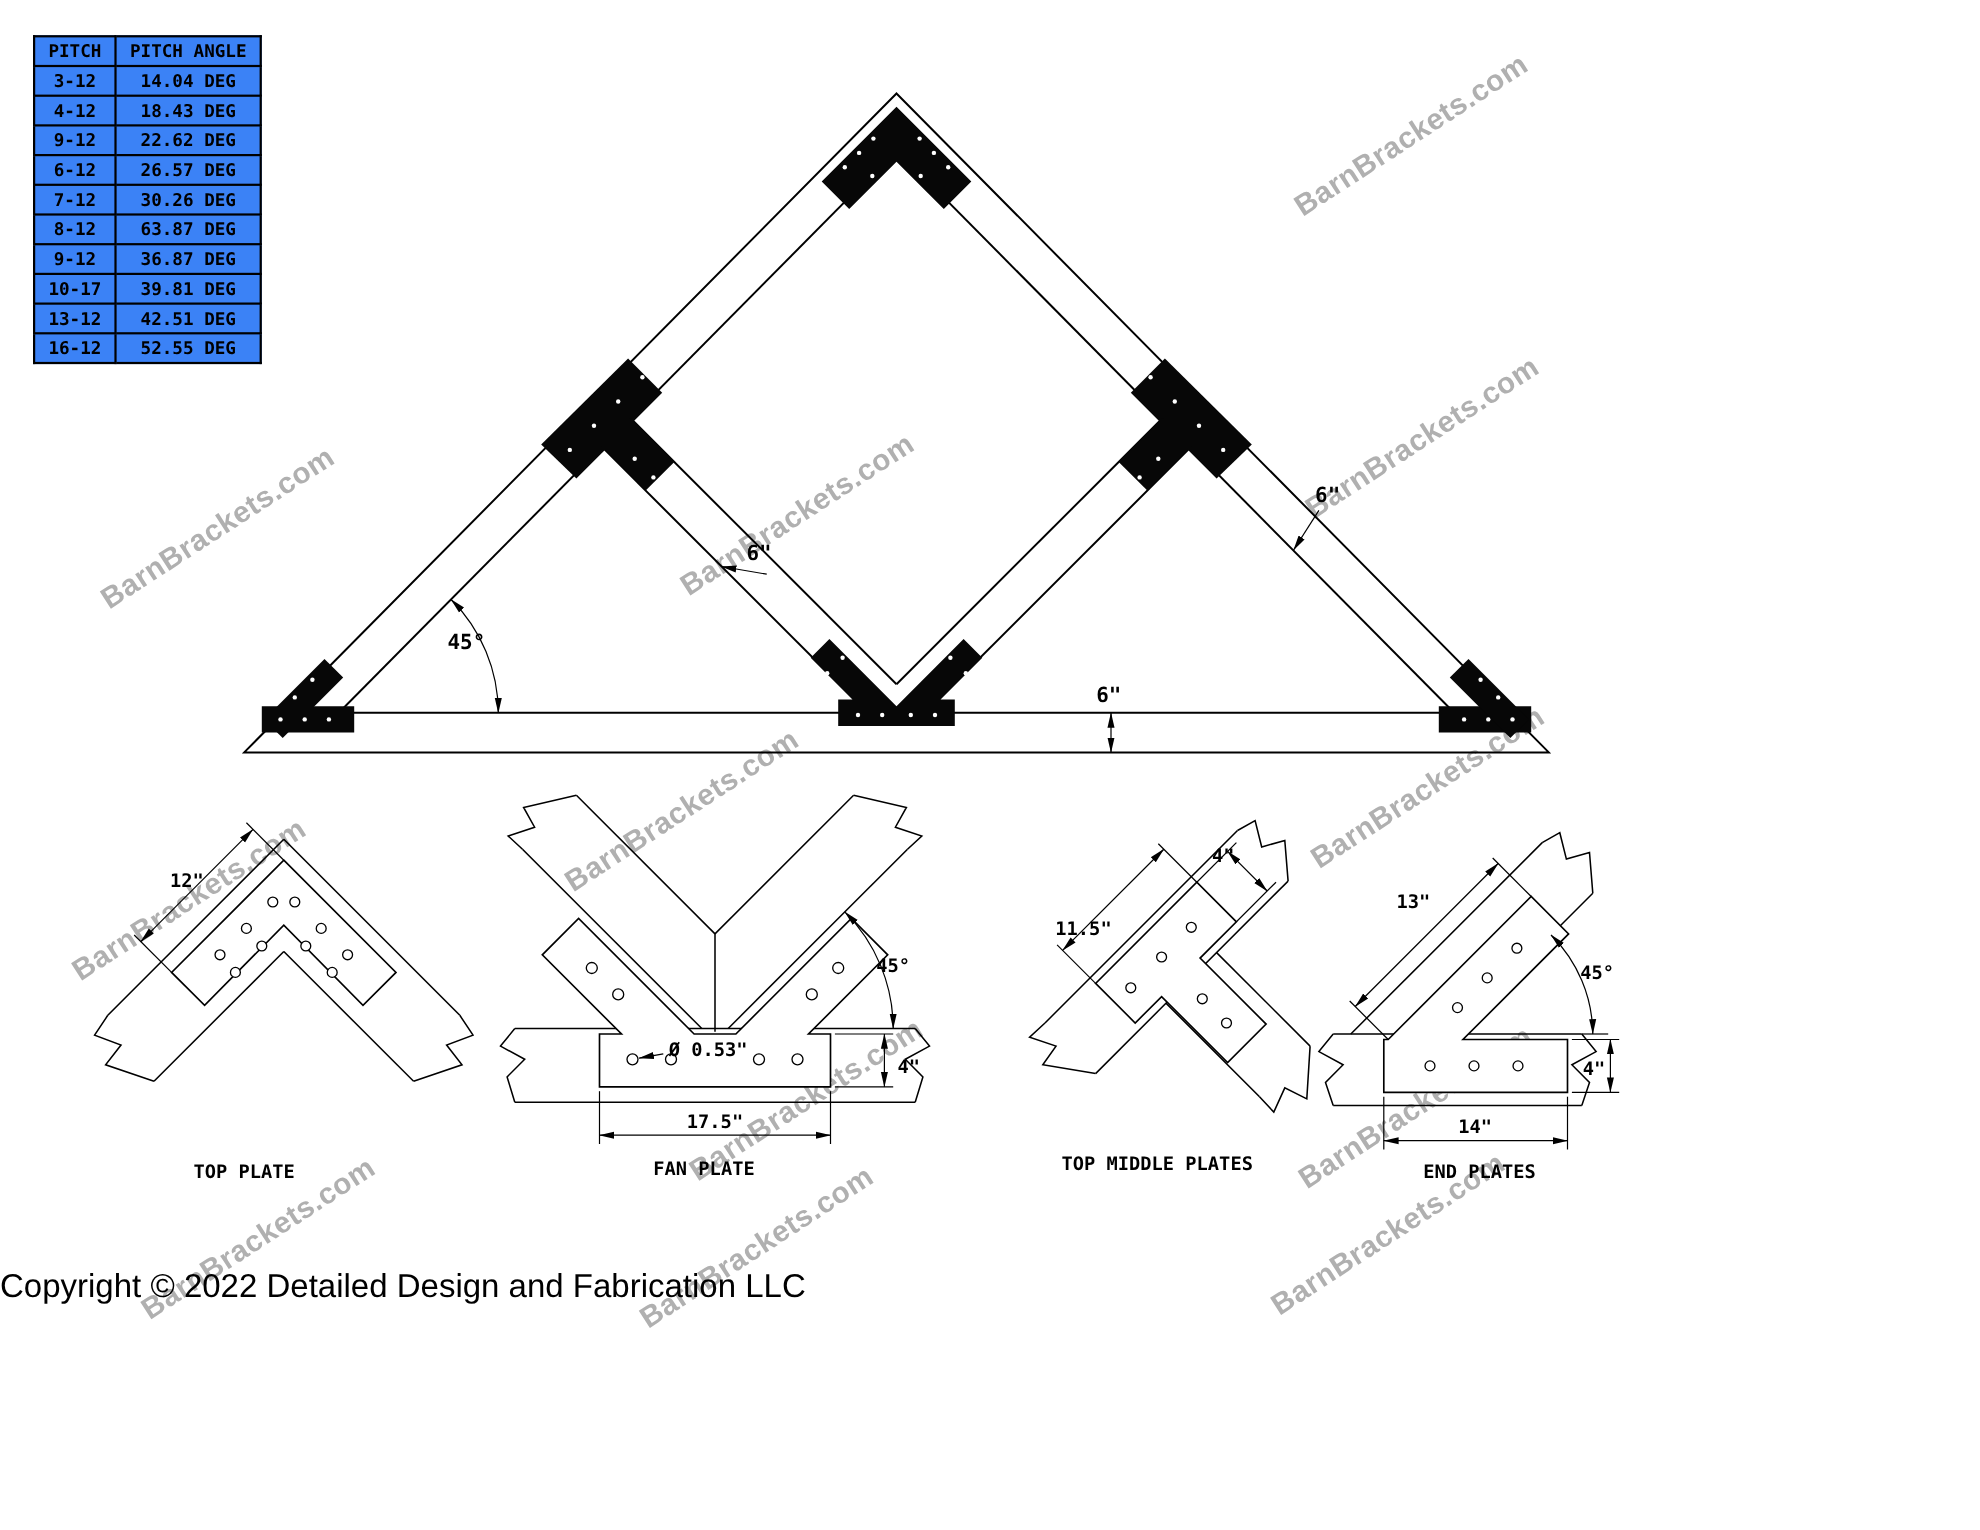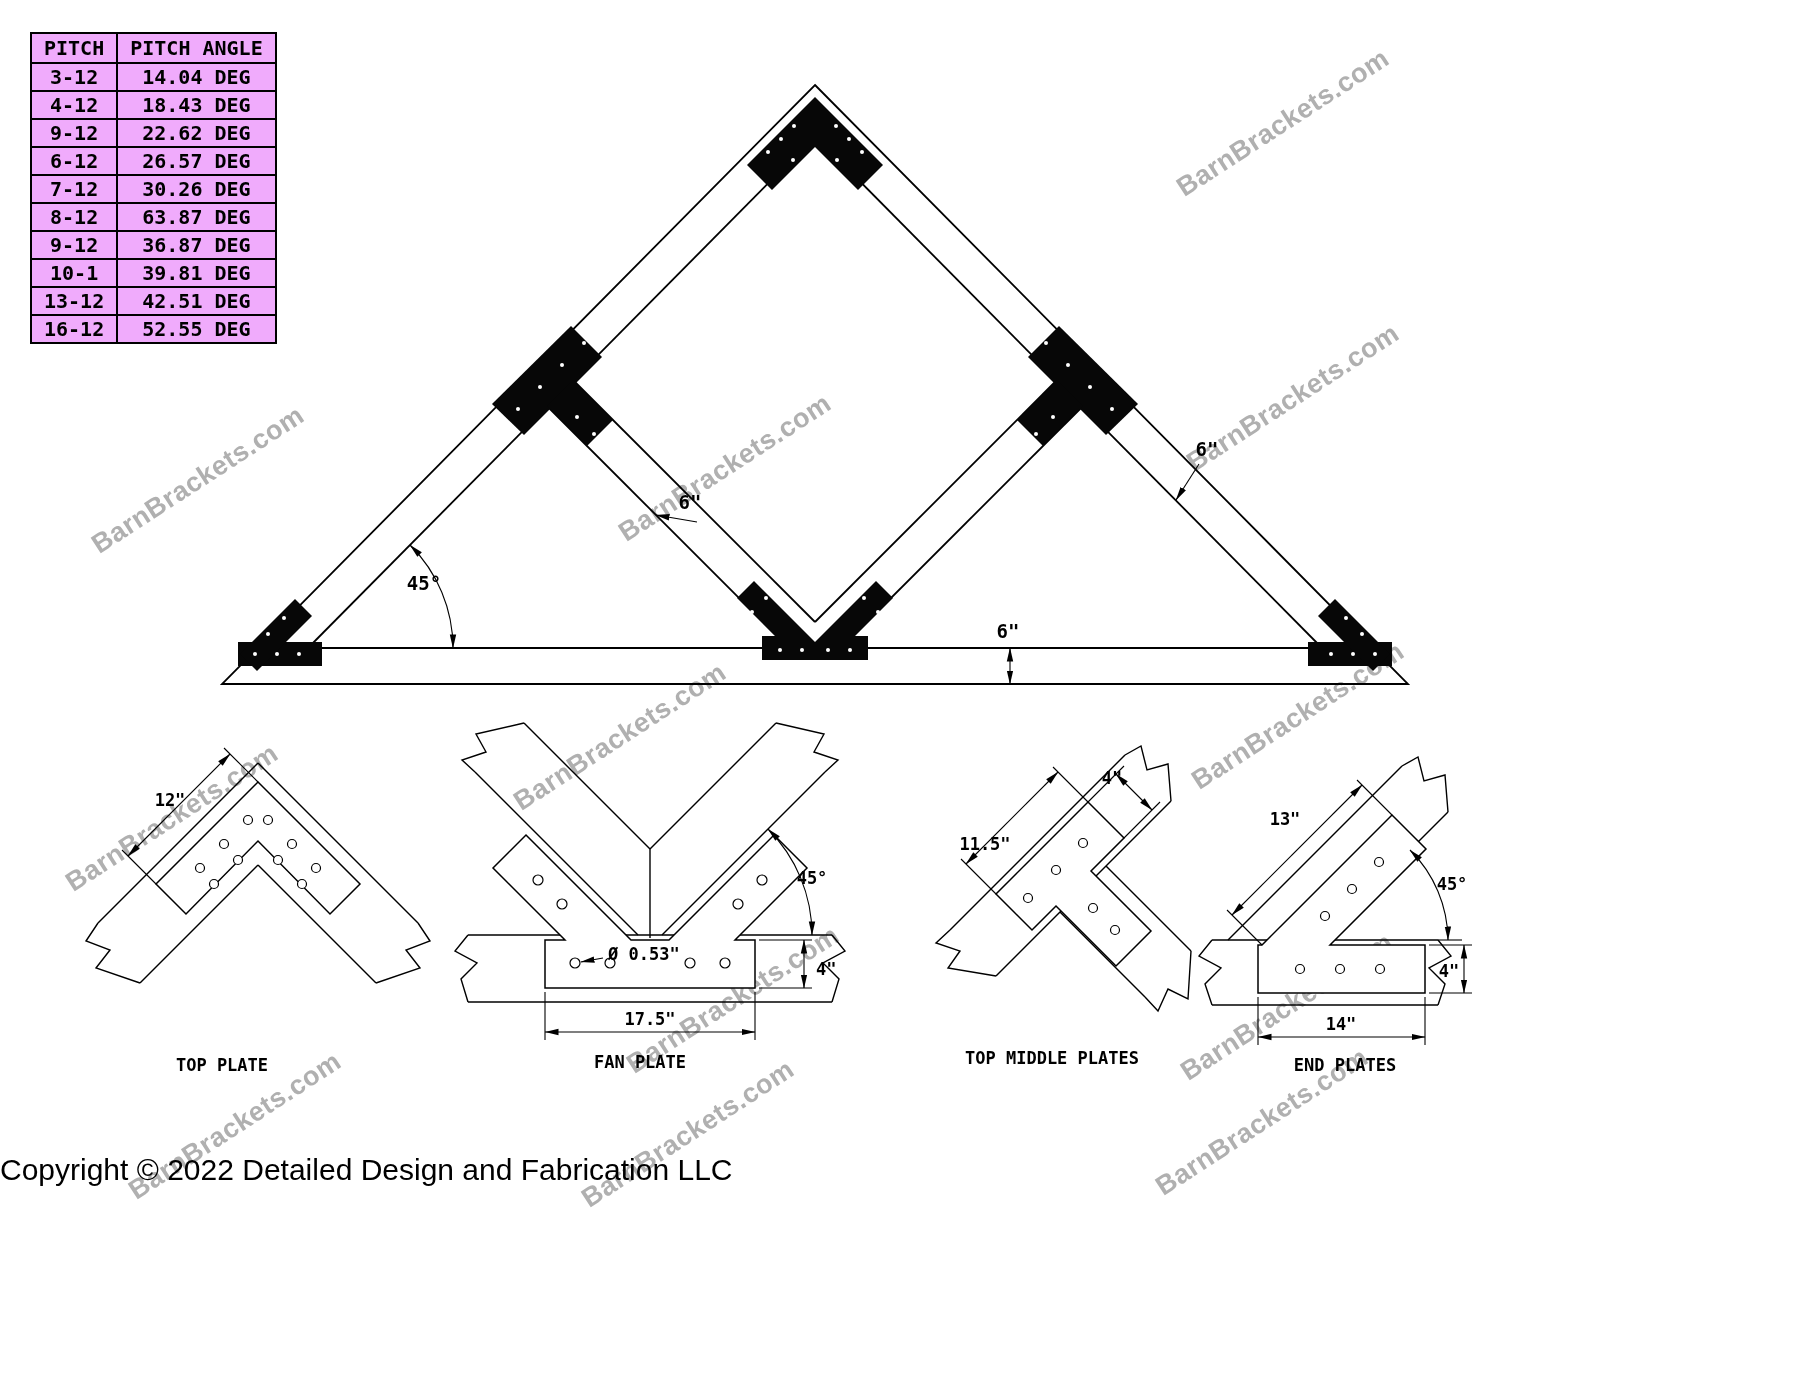--- a/index.html
+++ b/index.html
@@ -9,21 +9,21 @@
   .page { position:absolute; inset:0; width:1800px; height:1391px; background:#fff; }
 
   
   .wm { position:absolute; color:#b0b0b0; font-family:"Liberation Sans", sans-serif;
         font-weight:bold; font-size:27px; letter-spacing:0.5px; white-space:nowrap;
         transform:translate(-50%,-50%) rotate(-33deg); z-index:1; }
 
   
   .pitch-table { position:absolute; left:30px; top:32px; z-index:3;
         border-collapse:collapse; font-family:"DejaVu Sans Mono", monospace;
-        font-weight:bold; font-size:20px; color:#000; background:#f0abfc; }
+        font-weight:bold; font-size:16px; color:#000; background:#3b82f6; }
   .pitch-table th, .pitch-table td { border:2px solid #000; padding:1px 0;
         text-align:center; height:27px; }
   .pitch-table th { padding:2px 12px; }
 
   
   svg.drawing { position:absolute; left:0; top:0; z-index:2; }
   .mln  { stroke:#000; stroke-width:1.8; fill:none; }
   .dln  { stroke:#000; stroke-width:1.4; fill:none; }
   .plate  { fill:#070707; stroke:none; }
   .wplate { fill:#ffffff; stroke:#000; stroke-width:1.5; }
@@ -86,21 +86,21 @@
         </tr>
       <tr>
           <td>8-12</td>
           <td>63.87 DEG</td>
         </tr>
       <tr>
           <td>9-12</td>
           <td>36.87 DEG</td>
         </tr>
       <tr>
-          <td>10-1</td>
+          <td>10-17</td>
           <td>39.81 DEG</td>
         </tr>
       <tr>
           <td>13-12</td>
           <td>42.51 DEG</td>
         </tr>
       <tr>
           <td>16-12</td>
           <td>52.55 DEG</td>
         </tr>

